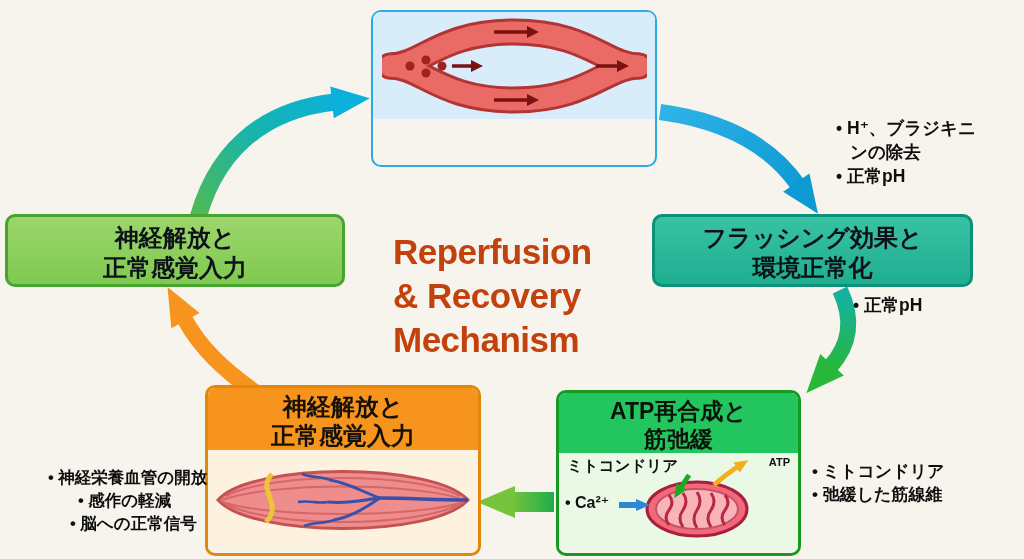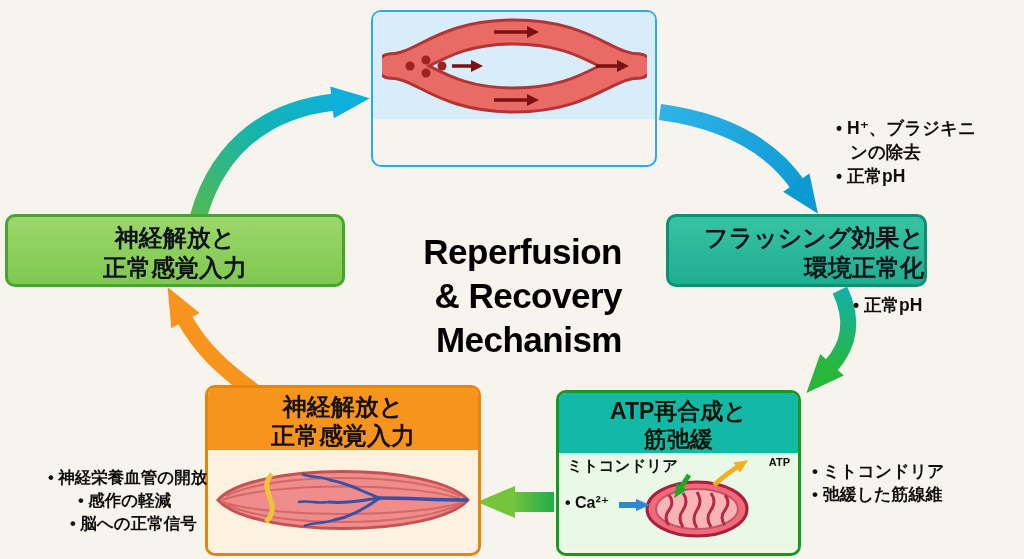--- a/index.html
+++ b/index.html
@@ -16,29 +16,29 @@
   .node { position:absolute; z-index:2; border-radius:10px; overflow:hidden; text-align:center; }
   .node-label { font-weight:bold; color:#0d1118; }
 
   
   .node-reperfusion { left:371px; top:10px; width:286px; height:157px; border:2px solid #2aabe3; }
   .rep-header { background:#2aabe3; height:46px; font-size:25px; line-height:46px; font-weight:bold; color:#0d1526; }
   .rep-body { background:#d8edf9; height:107px; display:flex; align-items:center; justify-content:center; }
 
   
   .node-flushing {
-    left:666px; top:214px; width:261px; height:73px;
+    left:652px; top:214px; width:321px; height:73px;
     background:linear-gradient(180deg,#38c2a4,#1fae90);
-    border:3px solid #0d9078; padding-top:6px;text-align:right;
+    border:3px solid #0d9078; padding-top:6px;
   }
   .node-flushing .node-label { font-size:24px; line-height:1.25; }
 
   
   .node-atp { left:556px; top:390px; width:245px; height:166px; border:3px solid #159a1f; }
-  .atp-header { background:#14b8a6; height:60px; padding-top:5px; font-size:23px; line-height:1.2; font-weight:bold; color:#0a1308; }
+  .atp-header { background:#22c55e; height:60px; padding-top:5px; font-size:23px; line-height:1.2; font-weight:bold; color:#0a1308; }
   .atp-body { position:relative; background:#eaf8e6; height:97px; }
   .atp-body .inner-label { position:absolute; font-weight:bold; color:#101010; z-index:2; }
   .lbl-mito { left:8px; top:3px; font-size:15.5px; }
   .lbl-atp { right:8px; top:3px; font-size:11px; }
   .lbl-ca { left:6px; top:40px; font-size:16px; }
 
   
   .node-nerve-bottom { left:205px; top:385px; width:276px; height:171px; border:3px solid #e5860c; }
   .nerve-header { background:#f7941e; height:62px; padding-top:5px; font-size:24px; line-height:1.2; font-weight:bold; color:#161006; }
   .nerve-body { background:#fcf2df; height:100px; display:flex; align-items:center; justify-content:center; }
@@ -46,22 +46,22 @@
   
   .node-nerve-left {
     left:5px; top:214px; width:340px; height:73px;
     background:linear-gradient(180deg,#9cd66c,#7fc950);
     border:3px solid #46a52c; padding-top:6px;
   }
   .node-nerve-left .node-label { font-size:24px; line-height:1.25; }
 
   
   .diagram-title {
-    position:absolute; z-index:2; left:364px; top:230px; width:258px;
-    text-align:right; font-size:35px; font-weight:bold; color:#000000;
+    position:absolute; z-index:2; left:393px; top:230px; width:258px;
+    text-align:left; font-size:35px; font-weight:bold; color:#c2410c;
     line-height:1.26; letter-spacing:-0.5px;
   }
 
   
   .ann { position:absolute; z-index:3; font-weight:700; color:#0e0e0e; line-height:1.38; white-space:nowrap; }
   .ann-flushing-top { left:836px; top:116px; font-size:17.5px; }
   .ann-flushing-side { left:853px; top:293px; font-size:17.5px; }
   .ann-atp-side { left:812px; top:460px; font-size:17px; }
   .ann-left { left:8px; top:288px; font-size:17.5px; }
   .ann-bottom-left { left:48px; top:466px; font-size:16.5px; }

